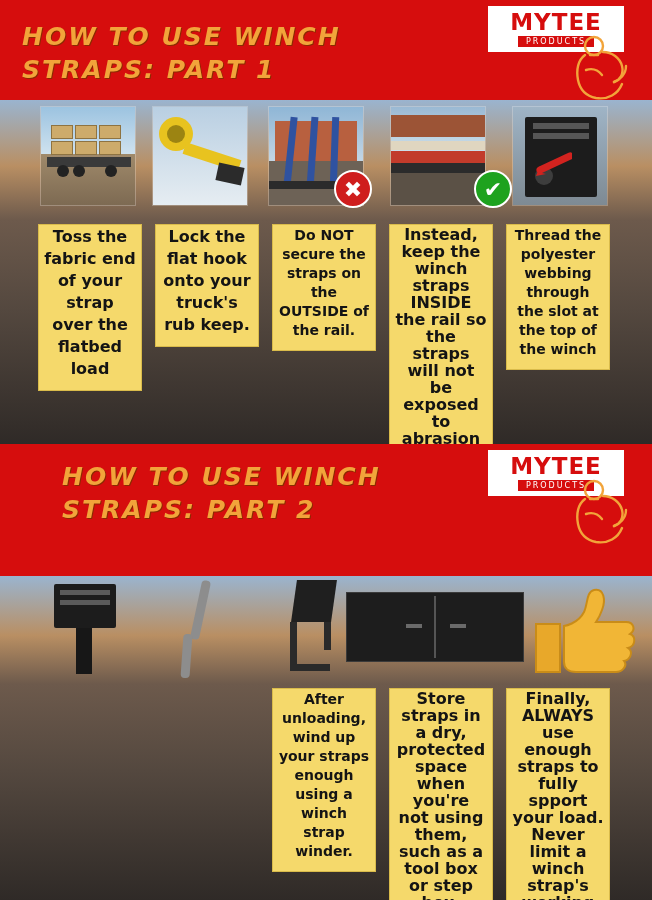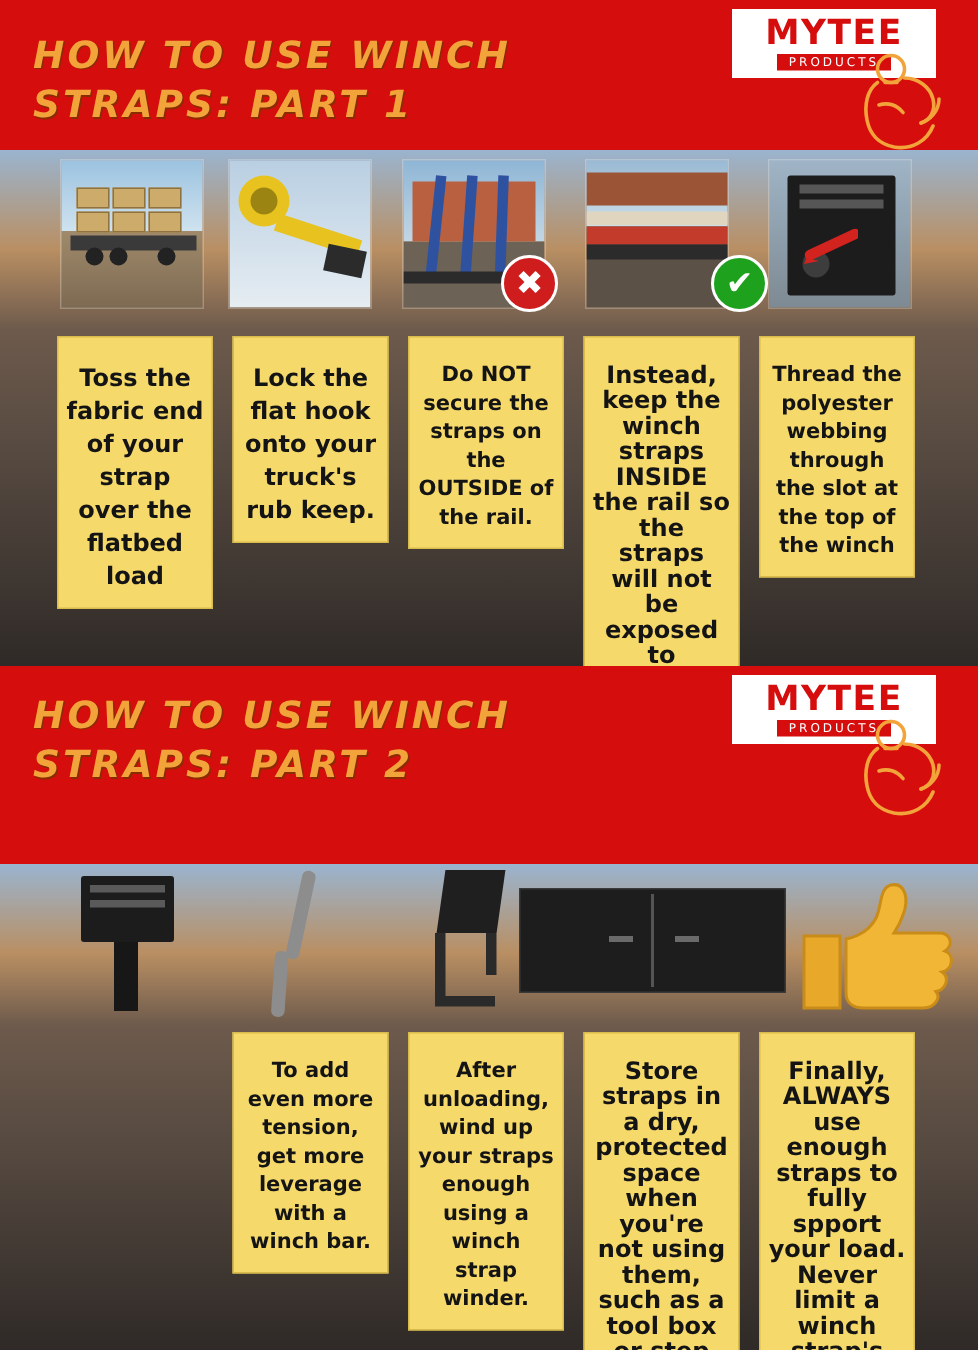--- a/index.html
+++ b/index.html
@@ -32,21 +32,21 @@
     font-family: "DejaVu Sans", sans-serif;
     font-weight: bold;
     font-size: 25px;
     line-height: 33px;
     letter-spacing: 2px;
     text-transform: uppercase;
     text-shadow: 1px 1px 0 #8a2b00;
     max-width: 430px;
     font-style: italic;
   }
-  .panel-bottom .headline { top: 16px; }
+  .panel-bottom .headline { top: 16px; margin-left: 40px; }
 
   
   .logo-wrap {
     position: absolute;
     right: 14px; top: 6px;
     width: 150px; height: 96px;
   }
   .logo-box {
     position: absolute;
     left: 0; top: 0;
@@ -129,21 +129,21 @@
     background: linear-gradient(180deg,#6d5a4c 0%, #54483f 40%, #2f2a27 100%);
   }
   .panel-bottom .cards { height: 216px; }
 
   .card {
     position: absolute;
     top: 4px;
     width: 104px;
     background: #f5d96b;
     border: 1px solid #d9bb4b;
-    padding: 16px 5px 10px 5px;
+    padding: 1px 5px 10px 5px;
     color: #141414;
     font-weight: bold;
     text-align: center;
     line-height: 20px;
   }
   .c1 { left: 38px; }
   .c2 { left: 155px; }
   .c3 { left: 272px; }
   .c4 { left: 389px; }
   .c5 { left: 506px; }
@@ -336,20 +336,19 @@
 
       <div class="photo p5" style="left:530px;top:8px;width:110px;height:92px;border:none;background:transparent;">
         <svg viewBox="0 0 110 92" style="width:110px;height:92px;">
           <path d="M6 40 L30 40 L30 88 L6 88 Z" fill="#e8a82a" stroke="#c98c18" stroke-width="2"></path>
           <path d="M34 42 C34 42 48 40 54 28 C58 20 56 8 64 6 C74 4 76 16 72 26 C70 32 66 38 66 38 L96 38 C104 38 106 46 100 50 C106 52 106 62 98 64 C104 68 100 76 94 77 C98 82 92 88 86 88 L46 88 C38 88 34 84 34 78 Z" fill="#f1b636" stroke="#c98c18" stroke-width="2"></path>
         </svg>
       </div>
     </div>
 
     <div class="cards">
-      <div class="card c2 sz-md">To add even more tension, get more leverage with a winch bar.</div>
       <div class="card c3 sz-md">After unloading, wind up your straps enough using a winch strap winder.</div>
       <div class="card c4 sz-sm">Store straps in a dry, protected space when you're not using them, such as a tool box or step box.</div>
       <div class="card c5 sz-sm">Finally, ALWAYS use enough straps to fully spport your load. Never limit a winch strap's working load limit.</div>
     </div>
   </div>
 
 </div>
 
 </body></html>

